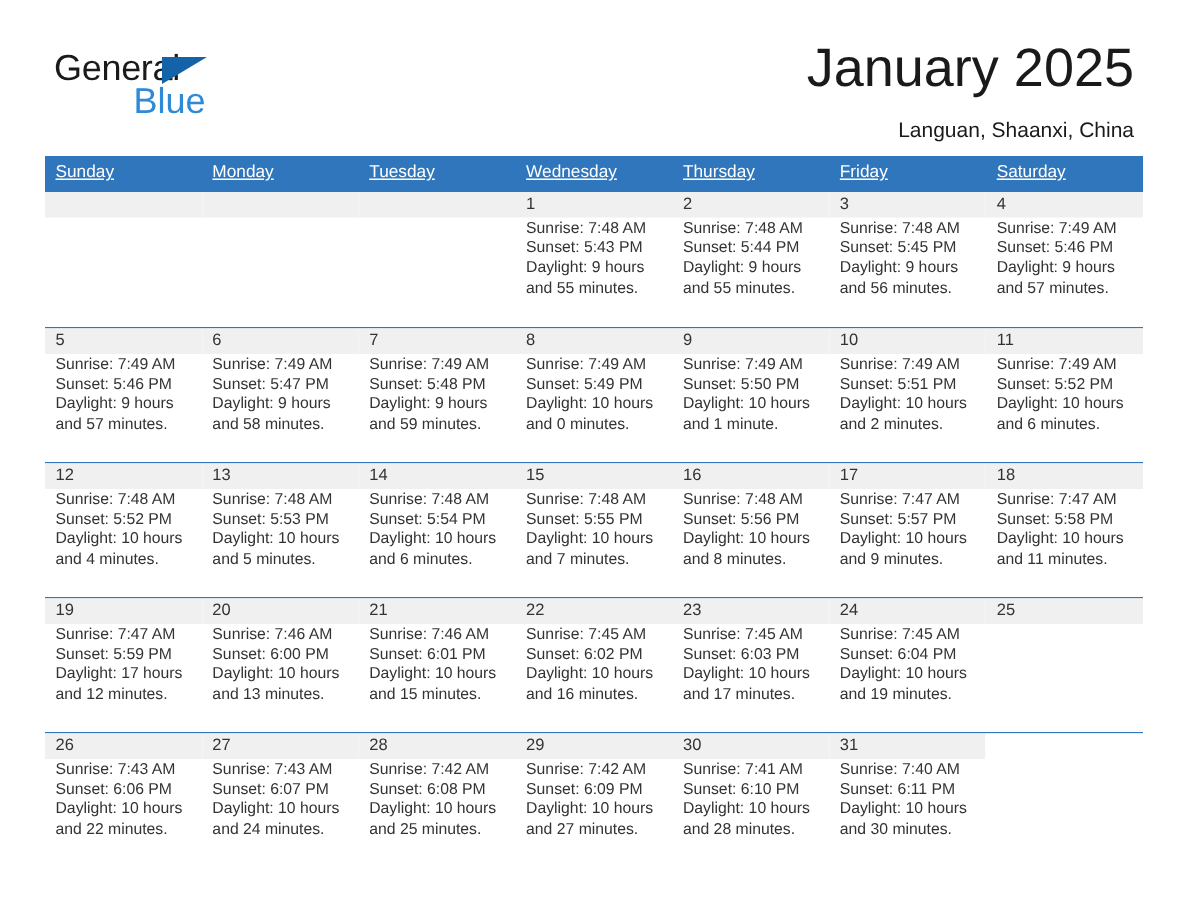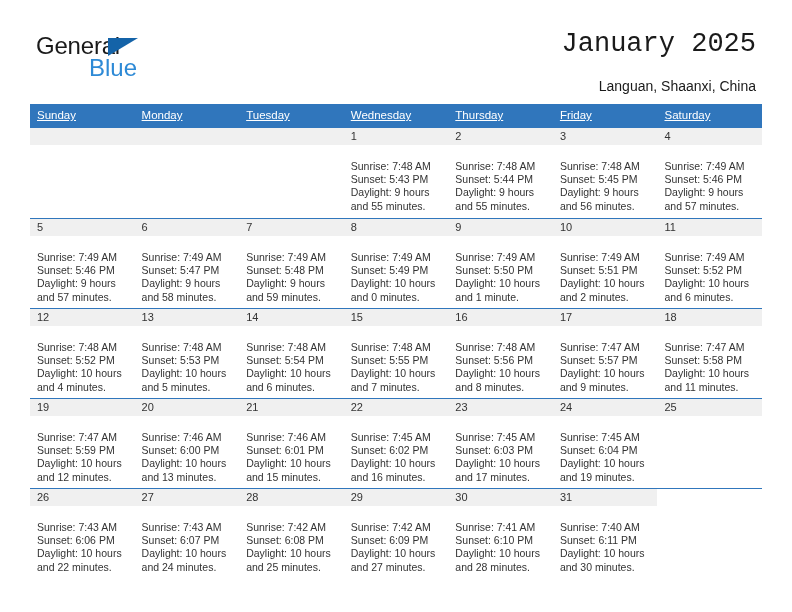--- a/index.html
+++ b/index.html
@@ -63,25 +63,24 @@
     line-height: 24px;
   }
 
   .title-block {
     position: absolute;
     right: 36px;
     top: 28px;
     text-align: right;
   }
   .cal-title {
-    font-size: 27px;
+    font-size: 36px;
     color: #1a1a1a;
     line-height: 33px;
     white-space: nowrap;
-    font-family: Liberation Mono, monospace;
   }
   .cal-subtitle {
     margin-top: 16px;
     font-size: 14px;
     color: #1a1a1a;
     line-height: 18px;
     white-space: nowrap;
   }
 
   
@@ -132,21 +131,21 @@
     line-height: 15px;
   }
   .day.empty .day-band {
     background: #f0f0f0;
     color: transparent;
   }
   .day.blank .day-band {
     background: #ffffff;
   }
   .day-info {
-    padding: 15px 6px 0 7px;
+    padding: 1px 6px 0 7px;
     font-size: 10.5px;
     line-height: 13.2px;
     color: #333333;
   }
   .day-info div {
     white-space: nowrap;
   }
   .day-info .dl {
     white-space: normal;
   }
@@ -340,21 +339,21 @@
               <div class="dl">Daylight: 10 hours and 11 minutes.</div>
             </div>
           </div>
         </div>
         <div class="week">
           <div class="day">
             <div class="day-band">19</div>
             <div class="day-info">
               <div>Sunrise: 7:47 AM</div>
               <div>Sunset: 5:59 PM</div>
-              <div class="dl">Daylight: 10 hours and 12 minutes.</div>
+              <div class="dl">Daylight: 17 hours and 12 minutes.</div>
             </div>
           </div>
           <div class="day">
             <div class="day-band">20</div>
             <div class="day-info">
               <div>Sunrise: 7:46 AM</div>
               <div>Sunset: 6:00 PM</div>
               <div class="dl">Daylight: 10 hours and 13 minutes.</div>
             </div>
           </div>

